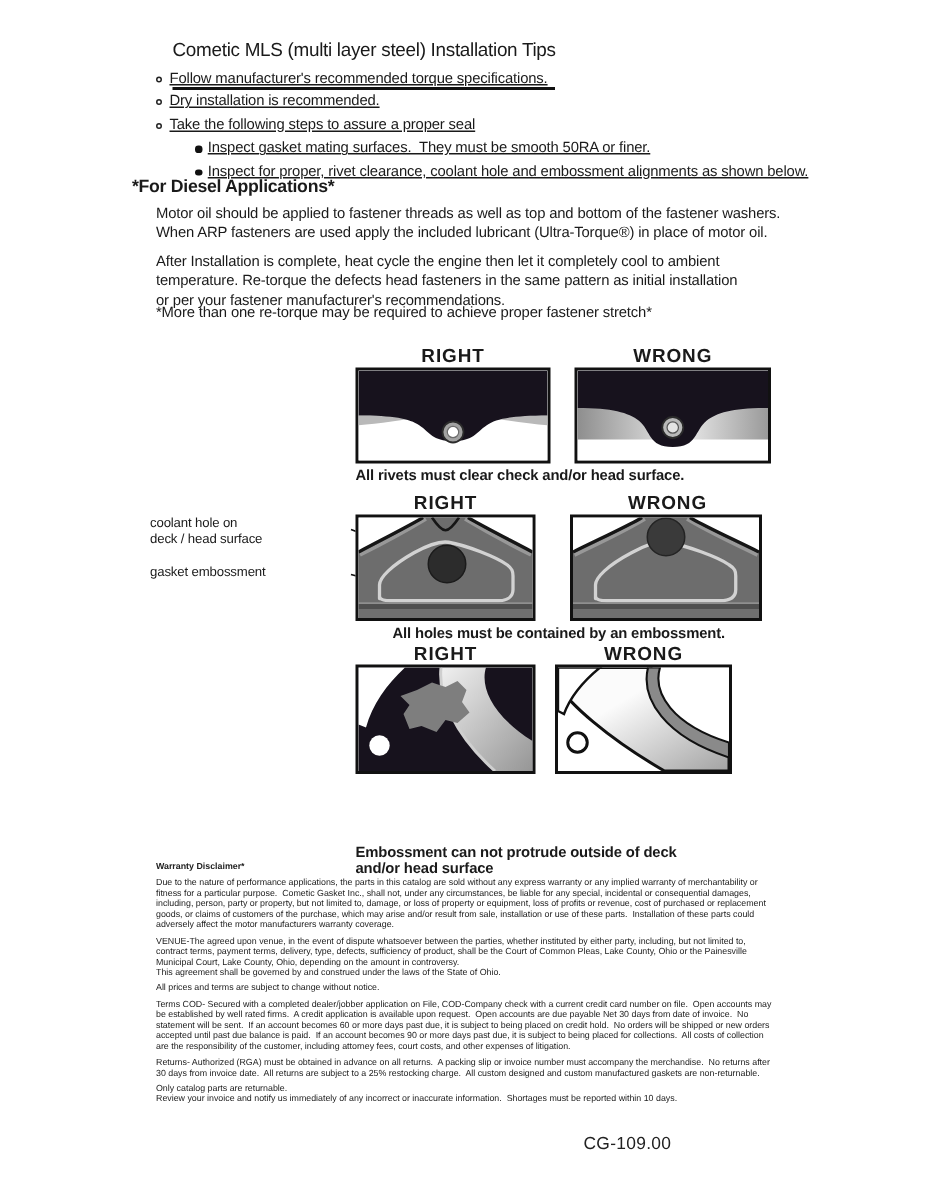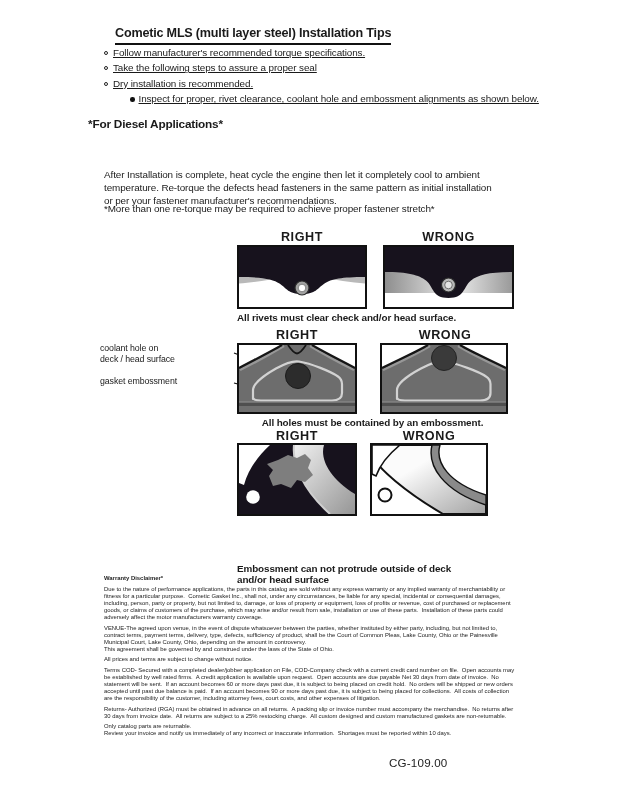--- a/index.html
+++ b/index.html
@@ -5,22 +5,22 @@
   * { margin:0; padding:0; box-sizing:border-box; }
   body { background:#ffffff; font-family:"Liberation Sans", sans-serif; }
   #page {
     position:relative; width:618px; height:800px; background:#ffffff;
     color:#1a1a1a; overflow:hidden;
   }
   .abs { position:absolute; }
 
   
   .doc-title {
-    left:115px; top:26px; font-size:12.6px; font-weight:bold;
-    letter-spacing:-0.2px; border-bottom:2px solid #111; padding-bottom:3px;
+    left:115px; top:26px; font-size:12.6px; font-weight:normal;
+    letter-spacing:-0.2px; border-bottom:2px solid #111; padding-bottom:18px;
     white-space:nowrap;
   }
 
   
   .tips { left:104px; top:47px; font-size:9.9px; letter-spacing:-0.1px; }
   .tip-row { display:flex; align-items:flex-start; height:15.4px; white-space:pre;text-decoration:underline; }
   .tip-row.sub { margin-left:26px; }
   .dot-open {
     width:4px; height:4px; border:1px solid #222; border-radius:50%;
     margin:4px 5px 0 0; flex:none;
@@ -75,33 +75,39 @@
 
   <div class="abs doc-title">Cometic MLS (multi layer steel) Installation Tips</div>
 
   <div class="abs tips">
     <div class="tip-row">
       <span class="dot-open"></span>
       <span>Follow manufacturer's recommended torque specifications.</span>
     </div>
     <div class="tip-row">
       <span class="dot-open"></span>
-      <span>Take the following steps to assure a proper seal</span>
+      <span>Dry installation is recommended.</span>
     </div>
     <div class="tip-row">
       <span class="dot-open"></span>
-      <span>Dry installation is recommended.</span>
+      <span>Take the following steps to assure a proper seal</span>
+    </div>
+    <div class="tip-row sub">
+      <span class="dot-fill"></span>
+      <span>Inspect gasket mating surfaces.  They must be smooth 50RA or finer.</span>
     </div>
     <div class="tip-row sub">
       <span class="dot-fill"></span>
       <span>Inspect for proper, rivet clearance, coolant hole and embossment alignments as shown below.</span>
     </div>
   </div>
 
   <div class="abs diesel-heading">*For Diesel Applications*</div>
+  <div class="abs body-para" id="para1">Motor oil should be applied to fastener threads as well as top and bottom of the fastener washers.
+When ARP fasteners are used apply the included lubricant (Ultra-Torque®) in place of motor oil.</div>
   <div class="abs body-para" id="para2">After Installation is complete, heat cycle the engine then let it completely cool to ambient
 temperature. Re-torque the defects head fasteners in the same pattern as initial installation
 or per your fastener manufacturer's recommendations.</div>
   <div class="abs body-para" id="para3">*More than one re-torque may be required to achieve proper fastener stretch*</div>
 
   <div class="abs rw-label" style="left:237px; top:230px; width:130px;">RIGHT</div>
   <div class="abs rw-label" style="left:383px; top:230px; width:131px;">WRONG</div>
 
   <div class="abs diag-box" style="left:237px; top:245px; width:130px; height:64px;">
     <svg viewBox="0 0 126 60" preserveAspectRatio="none">

